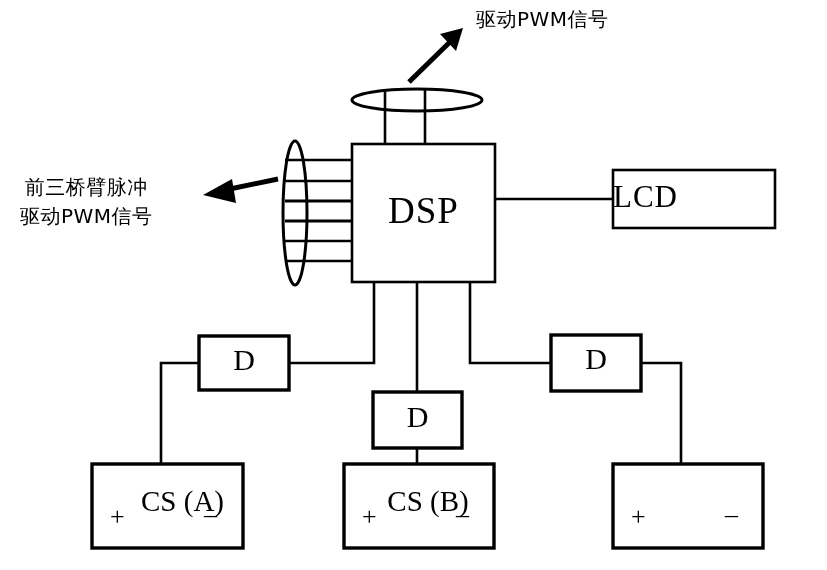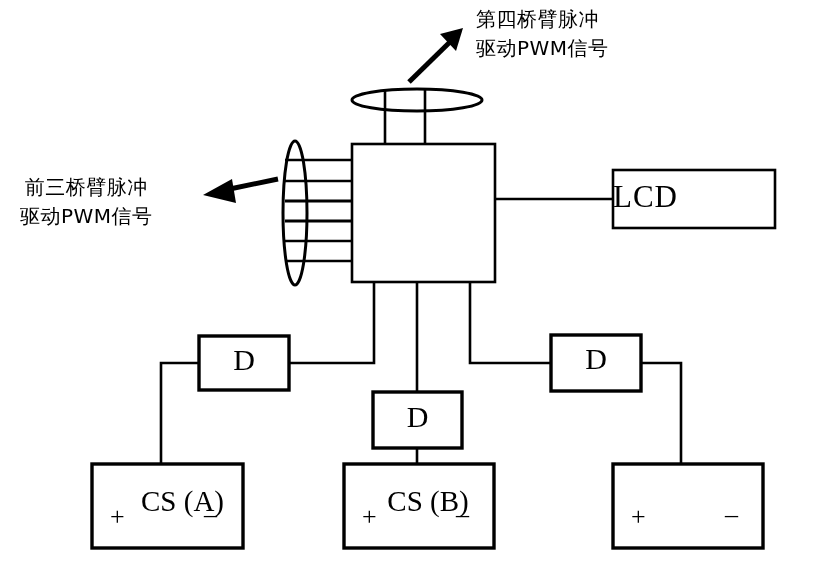--- a/index.html
+++ b/index.html
@@ -117,29 +117,29 @@
       <polygon points="463,28 440,34 456,51" fill="#000000"></polygon>
     </g>
 
     <g>
       <line x1="278" y1="179" x2="225" y2="190" stroke="#000000" stroke-width="5"></line>
       <polygon points="203,195 232,179 236,203" fill="#000000"></polygon>
     </g>
   </svg>
 
   <div class="lbl cjk-annot" style="left:476px; top:5px;">
-    <span class="annot-line">第四桥臂脉冲</span>
     <span class="annot-line">驱动PWM信号</span>
   </div>
 
   <div class="lbl cjk-annot" style="left:20px; top:173px;text-align:center;">
     <span class="annot-line">前三桥臂脉冲</span>
     <span class="annot-line">驱动PWM信号</span>
   </div>
 
+  <div class="lbl block-text" id="dsp-label" style="left:352px; top:192px; width:143px; text-align:center;">DSP</div>
 
   <div class="lbl block-text" id="lcd-label" style="left:613px; top:181px; width:162px; text-align:left;">LCD</div>
 
   <div class="lbl block-text d-label" style="left:199px; top:345px; width:90px; text-align:center;">D</div>
   <div class="lbl block-text d-label" style="left:373px; top:402px; width:89px; text-align:center;">D</div>
   <div class="lbl block-text d-label" style="left:551px; top:344px; width:90px; text-align:center;">D</div>
 
   <div class="lbl" style="left:92px; top:464px; width:151px; height:84px;">
     <div class="block-text cs-main" style="position:absolute; left:0; top:23px; width:181px; text-align:center;">CS (A)</div>
     <div class="cs-sign" style="left:18px; top:40px;">+</div>

